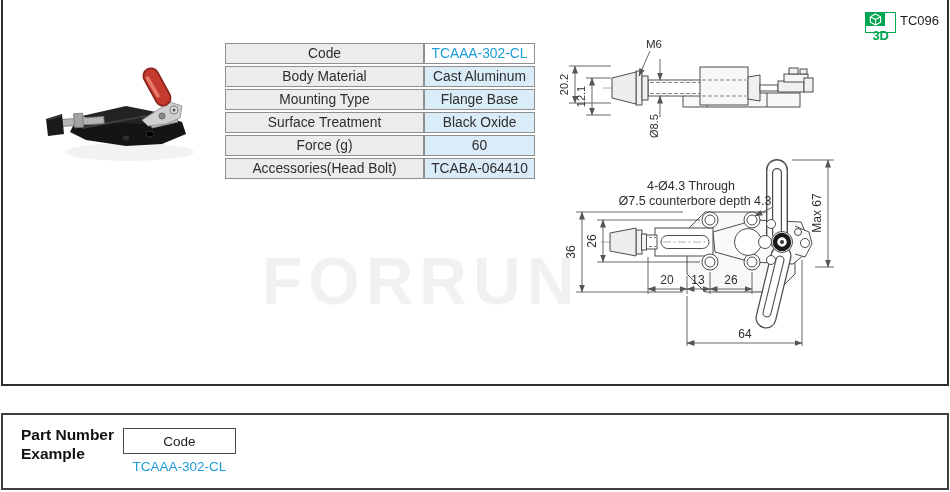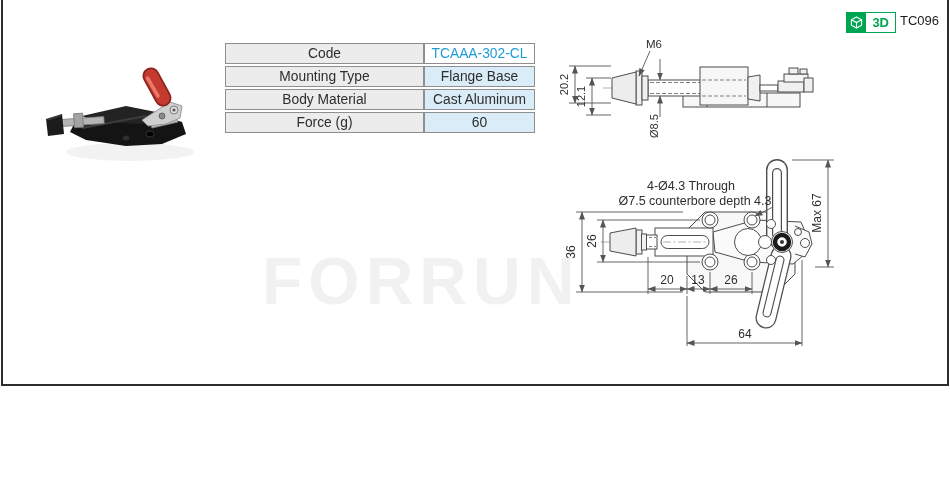--- a/index.html
+++ b/index.html
@@ -4,21 +4,21 @@
 <style>
   html,body{margin:0;padding:0;background:#fff;}
   .page{position:relative;width:950px;height:492px;background:#fff;overflow:hidden;
         font-family:"Liberation Sans",sans-serif;color:#222;}
   .main-frame{position:absolute;left:1px;right:1px;top:-2px;height:388px;box-sizing:border-box;
         border-left:2px solid #2e2e2e;border-right:2px solid #2e2e2e;border-bottom:2px solid #2e2e2e;}
   .watermark{position:absolute;left:262px;top:216px;font-size:66px;font-weight:bold;
         letter-spacing:6px;color:rgba(50,50,50,0.07);white-space:nowrap;margin-top:27px;}
   
   .badge3d{position:absolute;top:12px;right:54px;height:19px;display:flex;align-items:stretch;
-        border:1.5px solid #00a551;background:#fff;}
+        border:1.5px solid #00a551;background:#fff;flex-direction:column;}
   .badge-cube{width:19px;background:#00a551;display:flex;align-items:center;justify-content:center;}
   .badge-label{padding:0 6px;color:#00a551;font-weight:bold;font-size:13px;line-height:19px;}
   .top-code{position:absolute;top:13px;right:11px;font-size:13px;color:#1c1c1c;}
   
   .spec{position:absolute;left:225px;top:41px;width:302px;border-collapse:separate;
         border-spacing:0 2px;table-layout:fixed;}
   .spec td{height:19px;border:1px solid #8f8f8f;font-size:13.8px;text-align:center;
         padding:0 3px;color:#2e2e2e;white-space:nowrap;overflow:hidden;}
   .spec td.lab{width:191px;background:#ececec;}
   .spec td.val{width:103px;background:#d9ecf7;}
@@ -83,30 +83,38 @@
     </g>
   </svg>
 
   <table class="spec">
     <tbody>
         <tr class="first">
       <td class="lab">Code</td>
       <td class="val">TCAAA-302-CL</td>
         </tr>
     <tr>
+      <td class="lab">Body Material</td>
+      <td class="val">Cast Aluminum</td>
+        </tr>
+    <tr>
       <td class="lab">Mounting Type</td>
       <td class="val">Flange Base</td>
         </tr>
     <tr>
-      <td class="lab">Body Material</td>
-      <td class="val">Cast Aluminum</td>
+      <td class="lab">Surface Treatment</td>
+      <td class="val">Black Oxide</td>
         </tr>
     <tr>
       <td class="lab">Force (g)</td>
       <td class="val">60</td>
+        </tr>
+    <tr>
+      <td class="lab">Accessories(Head Bolt)</td>
+      <td class="val">TCABA-064410</td>
         </tr>
   </tbody>
     </table>
 
   <svg class="dwg" style="left:555px;top:35px" width="260" height="105" viewBox="0 0 260 105">
     <defs>
       <marker id="ar1" markerWidth="9" markerHeight="8" refX="7.5" refY="3" orient="auto-start-reverse" markerUnits="userSpaceOnUse">
         <path d="M0,0 L8,3 L0,6 Z" fill="#555"></path>
       </marker>
     </defs>
@@ -227,13 +235,21 @@
     <text x="140" y="55" font-size="12.5" text-anchor="middle">Ø7.5 counterbore depth 4.3</text>
     <text x="20" y="102" font-size="12" text-anchor="middle" transform="rotate(-90 20 102)">36</text>
     <text x="41" y="91" font-size="12" text-anchor="middle" transform="rotate(-90 41 91)">26</text>
     <text x="266" y="63" font-size="12" text-anchor="middle" transform="rotate(-90 266 63)">Max 67</text>
     <text x="112" y="134" font-size="12" text-anchor="middle">20</text>
     <text x="143" y="134" font-size="12" text-anchor="middle">13</text>
     <text x="176" y="134" font-size="12" text-anchor="middle">26</text>
     <text x="190" y="188" font-size="12" text-anchor="middle">64</text>
   </svg>
 
+  <div class="pn-panel">
+    <div class="pn-title">
+      <div>Part Number</div>
+      <div>Example</div>
+    </div>
+    <div class="pn-codebox">Code</div>
+    <div class="pn-codeval">TCAAA-302-CL</div>
+  </div>
 </div>
 
 </body></html>

